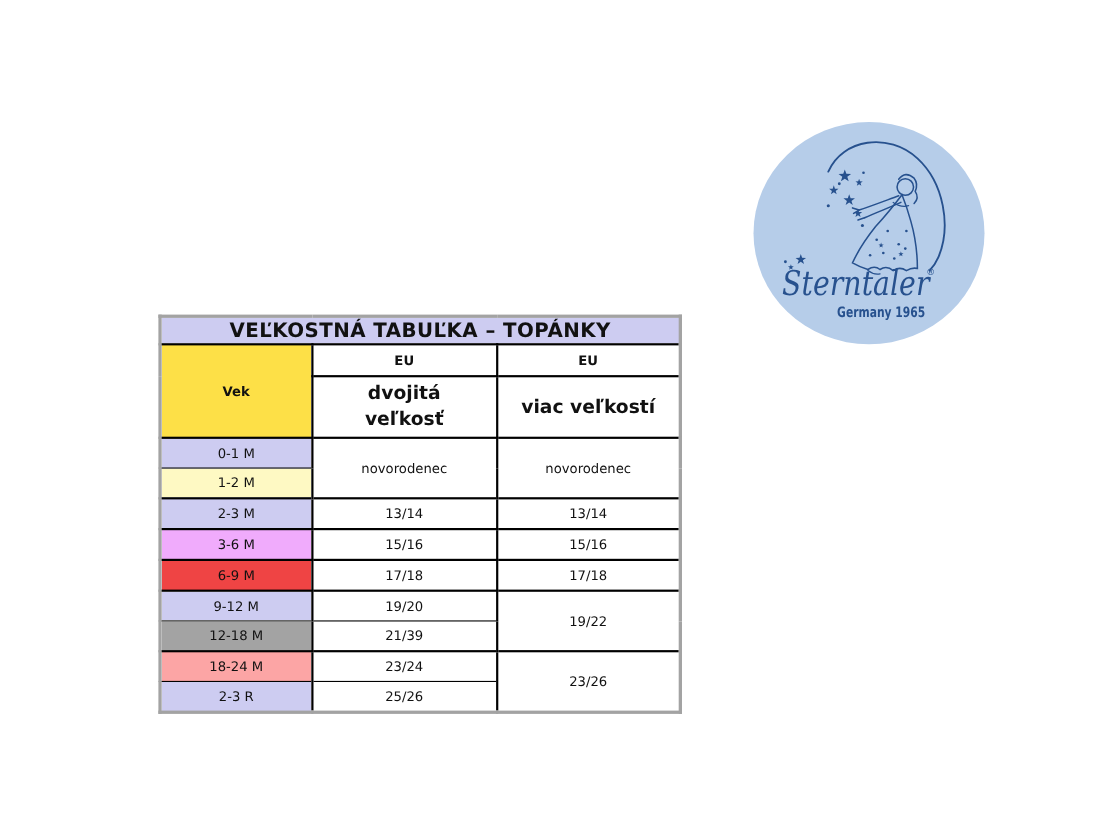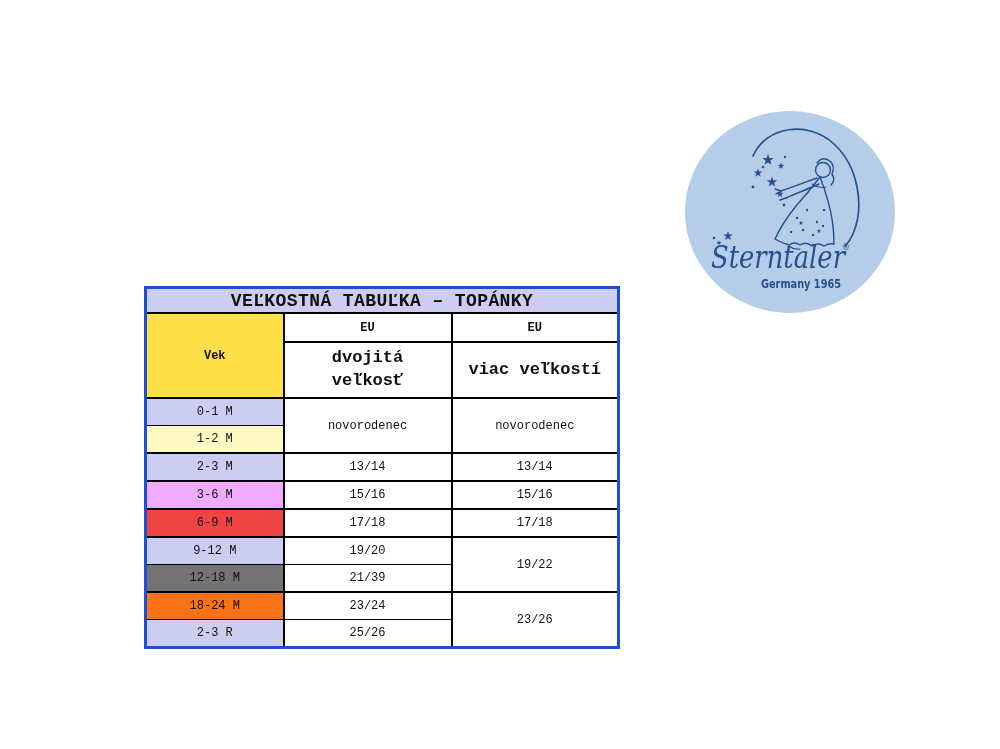--- a/index.html
+++ b/index.html
@@ -13,22 +13,21 @@
     color: #111111;
   }
 
   
   table.size-table {
     position: absolute;
     left: 144px;
     top: 286px;
     border-collapse: collapse;
     table-layout: fixed;
-    border: 3px solid #1d4ed8;
-    font-family: Liberation Mono, monospace;
+    border: 3px solid #a3a3a3;
   }
   table.size-table th, table.size-table td {
     border: 2px solid #000000;
     text-align: center;
     vertical-align: middle;
     padding: 0 4px;
     font-size: 12px;
     overflow: hidden;
   }
   tr.title-row th {
@@ -113,26 +112,26 @@
         <td class="val-cell">17/18</td>
         <td class="val-cell">17/18</td>
       </tr>
 
       <tr class="thin-bottom">
         <td class="age-cell" style="background: rgb(205, 204, 241);">9-12 M</td>
         <td class="val-cell">19/20</td>
         <td class="val-cell" rowspan="2">19/22</td>
       </tr>
       <tr class="thin-top">
-        <td class="age-cell" style="background: #737373;">12-18 M</td>
+        <td class="age-cell" style="background: #a3a3a3;">12-18 M</td>
         <td class="val-cell">21/39</td>
       </tr>
 
       <tr class="thin-bottom">
-        <td class="age-cell" style="background: #f97316;">18-24 M</td>
+        <td class="age-cell" style="background: #fca5a5;">18-24 M</td>
         <td class="val-cell">23/24</td>
         <td class="val-cell" rowspan="2">23/26</td>
       </tr>
       <tr class="thin-top">
         <td class="age-cell" style="background: rgb(205, 204, 241);">2-3 R</td>
         <td class="val-cell">25/26</td>
       </tr>
     </tbody>
   </table>
 

